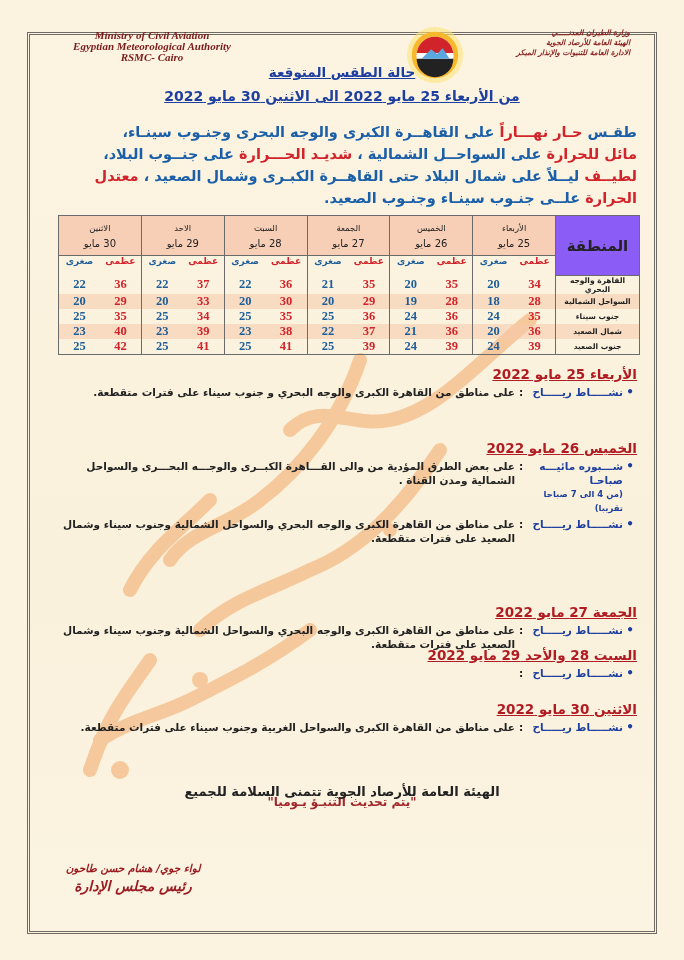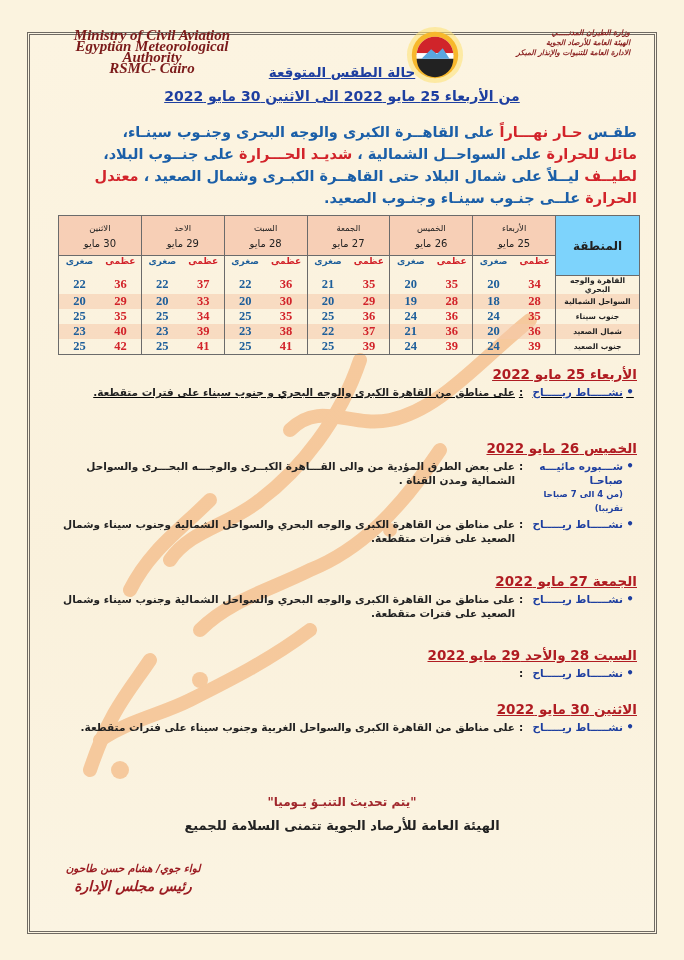--- a/index.html
+++ b/index.html
@@ -24,21 +24,21 @@
     opacity: 0.55;
   }
   .hdr-en {
     position: absolute;
     left: 52px; top: 30px;
     width: 200px;
     text-align: center;
     font-family: "Liberation Serif", serif;
     font-style: italic;
     font-weight: bold;
-    font-size: 15px;
+    font-size: 11px;
     color: #7b1a1a;
     line-height: 11px;
   }
   .hdr-ar {
     position: absolute;
     right: 54px; top: 28px;
     width: 170px;
     text-align: right;
     direction: rtl;
     font-size: 7.5px;
@@ -107,24 +107,24 @@
     font-family: "DejaVu Sans", sans-serif;
     font-size: 8.5px;
     color: #222;
     text-align: center;
     height: 40px;
     line-height: 16px;
     font-weight: normal;
   }
   .temp-table .day-head .d2 { font-size: 10px; font-weight: normal; }
   .temp-table .region-head {
-    background: #7dd3fc;
+    background: #8b5cf6;
     width: 84px;
     font-family: "DejaVu Sans", sans-serif;
-    font-size: 12px;
+    font-size: 15px;
     font-weight: bold;
     color: #222;
   }
   .temp-table .region-cell {
     width: 84px;
     font-family: "DejaVu Sans", sans-serif;
     font-size: 7.5px;
     font-weight: bold;
     color: #222;
     text-align: center;
@@ -169,21 +169,21 @@
     position: absolute;
     left: 0; right: 0; top: 795px;
     text-align: center;
     direction: rtl;
     font-weight: bold;
     font-size: 12px;
     color: #a0262b;
   }
   .closing {
     position: absolute;
-    left: 0; right: 0; top: 818px;
+    left: 0; right: 0; top: 784px;
     text-align: center;
     direction: rtl;
     font-weight: bold;
     font-size: 13px;
     color: #222;
   }
   .signature {
     position: absolute;
     left: 48px; top: 862px;
     width: 170px;
@@ -507,21 +507,21 @@
           <div class="pair">
             <span class="max">42</span>
             <span class="min">25</span>
           </div>
         </td>
       </tr>
     </tbody>
 </table>
 
 <div id="forecast-wrap">
-    <div class="section" style="top: 366px; width: 590px; text-decoration: underline;">
+    <div class="section" style="top: 366px; width: 590px;">
       <div class="sec-date">الأربعاء 25 مايو 2022</div>
       <div class="item" style="margin-bottom: 2px;">
         <span class="bullet">•</span>
         <span class="label"><span>نشـــــاط ريـــــاح</span><small></small></span>
         <span class="colon">:</span>
         <span class="text">على مناطق من القاهرة الكبرى والوجه البحري و جنوب سيناء على فترات متقطعة.</span>
       </div>
     </div>
     <div class="section" style="top: 440px; width: 590px;">
       <div class="sec-date">الخميس 26 مايو 2022</div>
@@ -531,21 +531,21 @@
         <span class="colon">:</span>
         <span class="text">على بعض الطرق المؤدية من والى القـــاهرة الكبــرى والوجـــه البحـــرى والسواحل الشمالية ومدن القناة .</span>
       </div>
       <div class="item" style="margin-bottom: 2px;">
         <span class="bullet">•</span>
         <span class="label"><span>نشـــــاط ريـــــاح</span><small></small></span>
         <span class="colon">:</span>
         <span class="text">على مناطق من القاهرة الكبرى والوجه البحري والسواحل الشمالية وجنوب سيناء وشمال الصعيد على فترات متقطعة.</span>
       </div>
     </div>
-    <div class="section" style="top: 573px; width: 590px;">
+    <div class="section" style="top: 604px; width: 590px;">
       <div class="sec-date">الجمعة 27 مايو 2022</div>
       <div class="item" style="margin-bottom: 2px;">
         <span class="bullet">•</span>
         <span class="label"><span>نشـــــاط ريـــــاح</span><small></small></span>
         <span class="colon">:</span>
         <span class="text">على مناطق من القاهرة الكبرى والوجه البحري والسواحل الشمالية وجنوب سيناء وشمال الصعيد على فترات متقطعة.</span>
       </div>
     </div>
     <div class="section" style="top: 647px; width: 590px;">
       <div class="sec-date">السبت 28 والأحد 29 مايو 2022</div>

